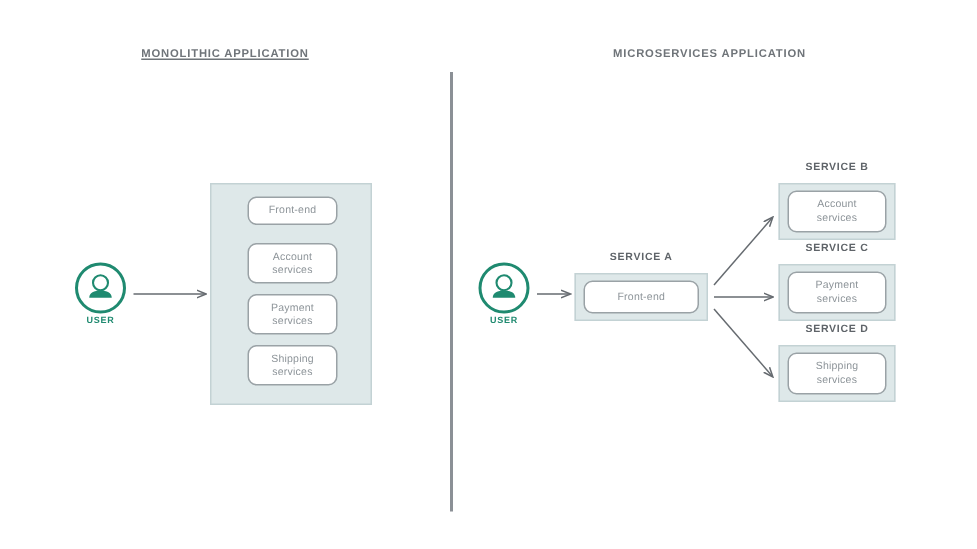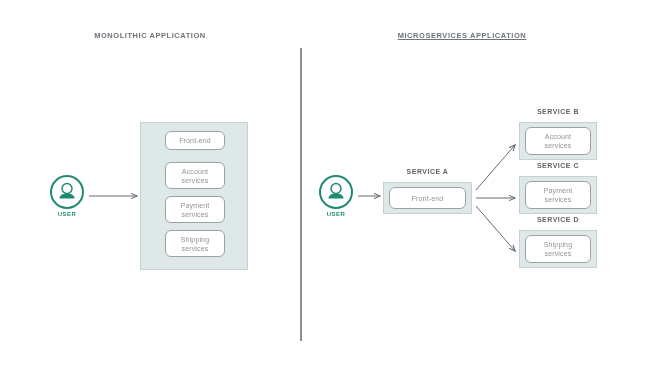--- a/index.html
+++ b/index.html
@@ -19,22 +19,22 @@
   
   .section-title {
     position: absolute;
     font-size: 7.5px;
     font-weight: bold;
     letter-spacing: 0.55px;
     color: #6f7479;
     white-space: nowrap;
     text-align: center;
   }
-  #title-mono { left: 0px; top: 31px; width: 300px; }
-  #title-micro { left: 287px; top: 31px; width: 350px; text-decoration: underline; }
+  #title-mono { left: 0px; top: 31px; width: 300px; text-decoration: underline; }
+  #title-micro { left: 298px; top: 31px; width: 350px; }
 
   
   #divider {
     position: absolute;
     left: 300px;
     top: 48px;
     width: 2px;
     height: 293px;
     background: #8b9096;
   }

